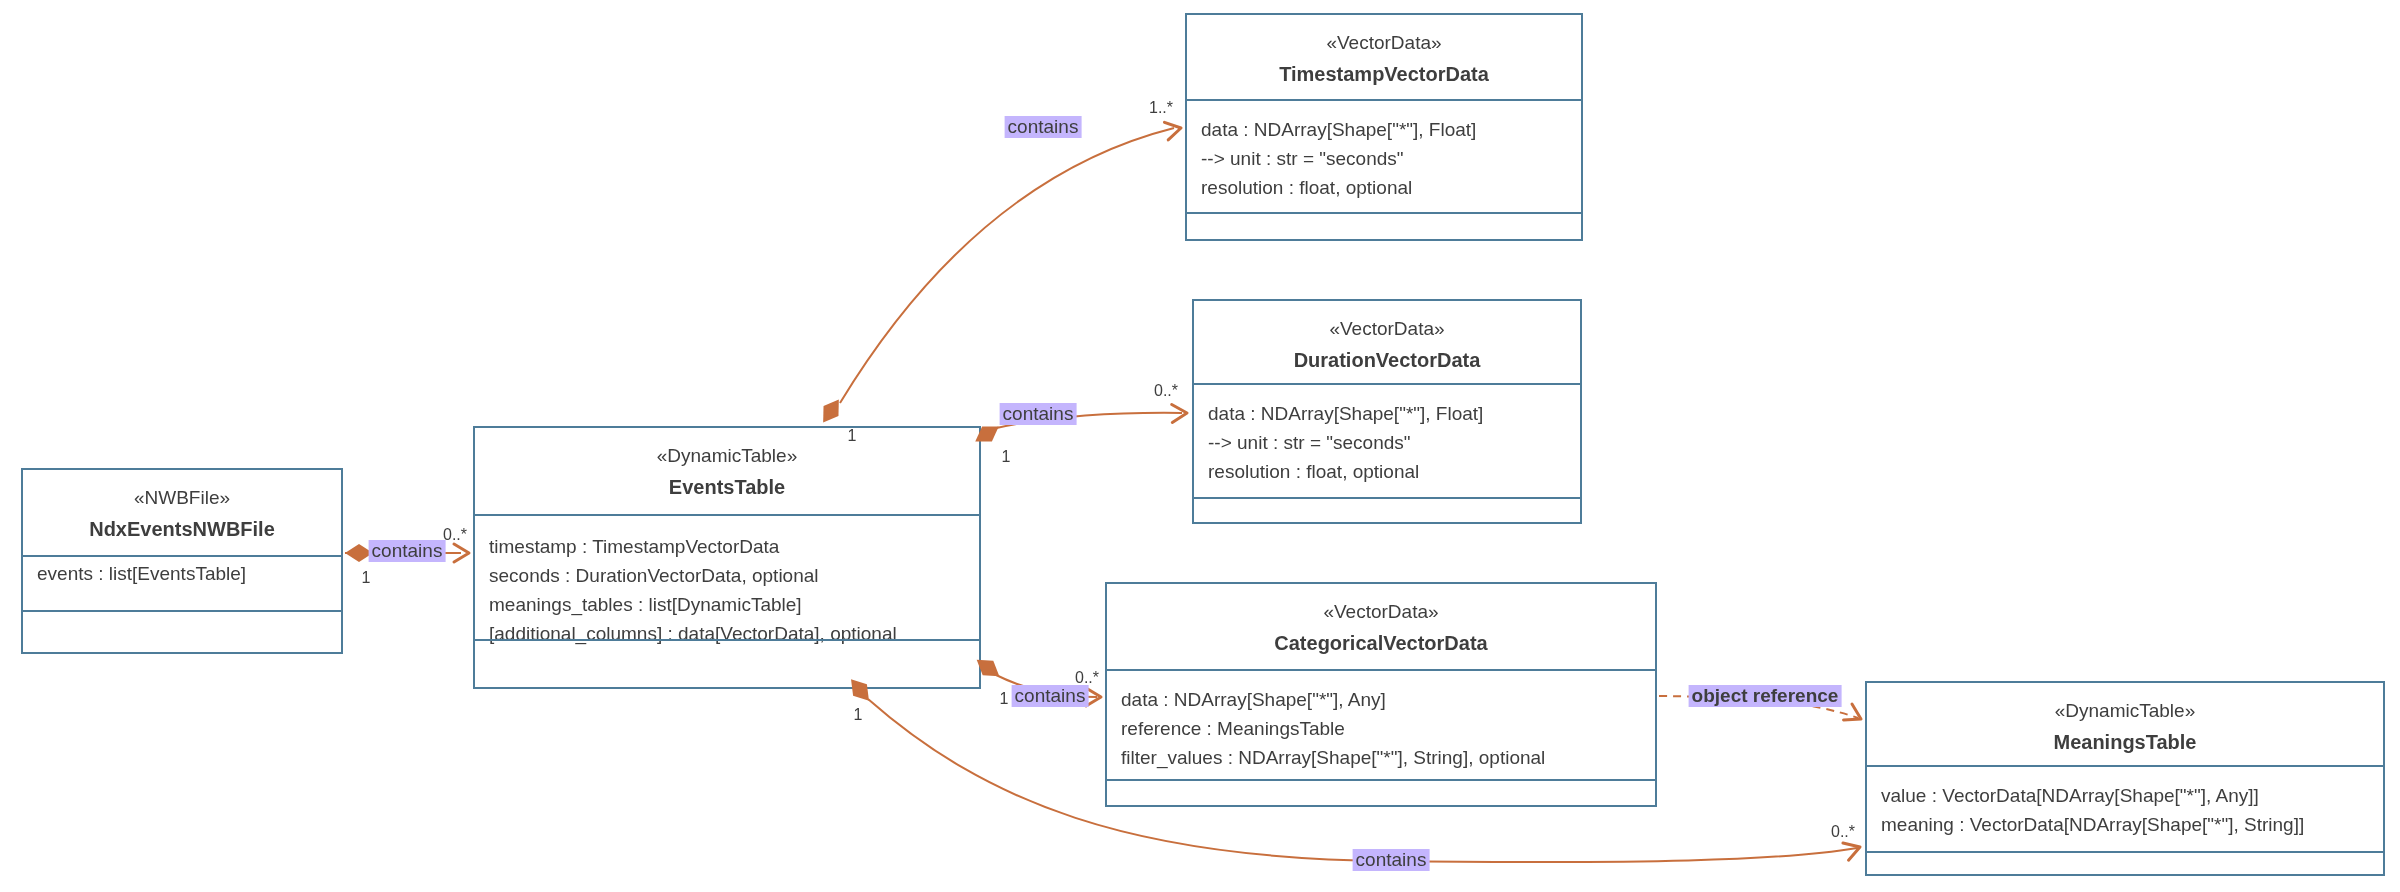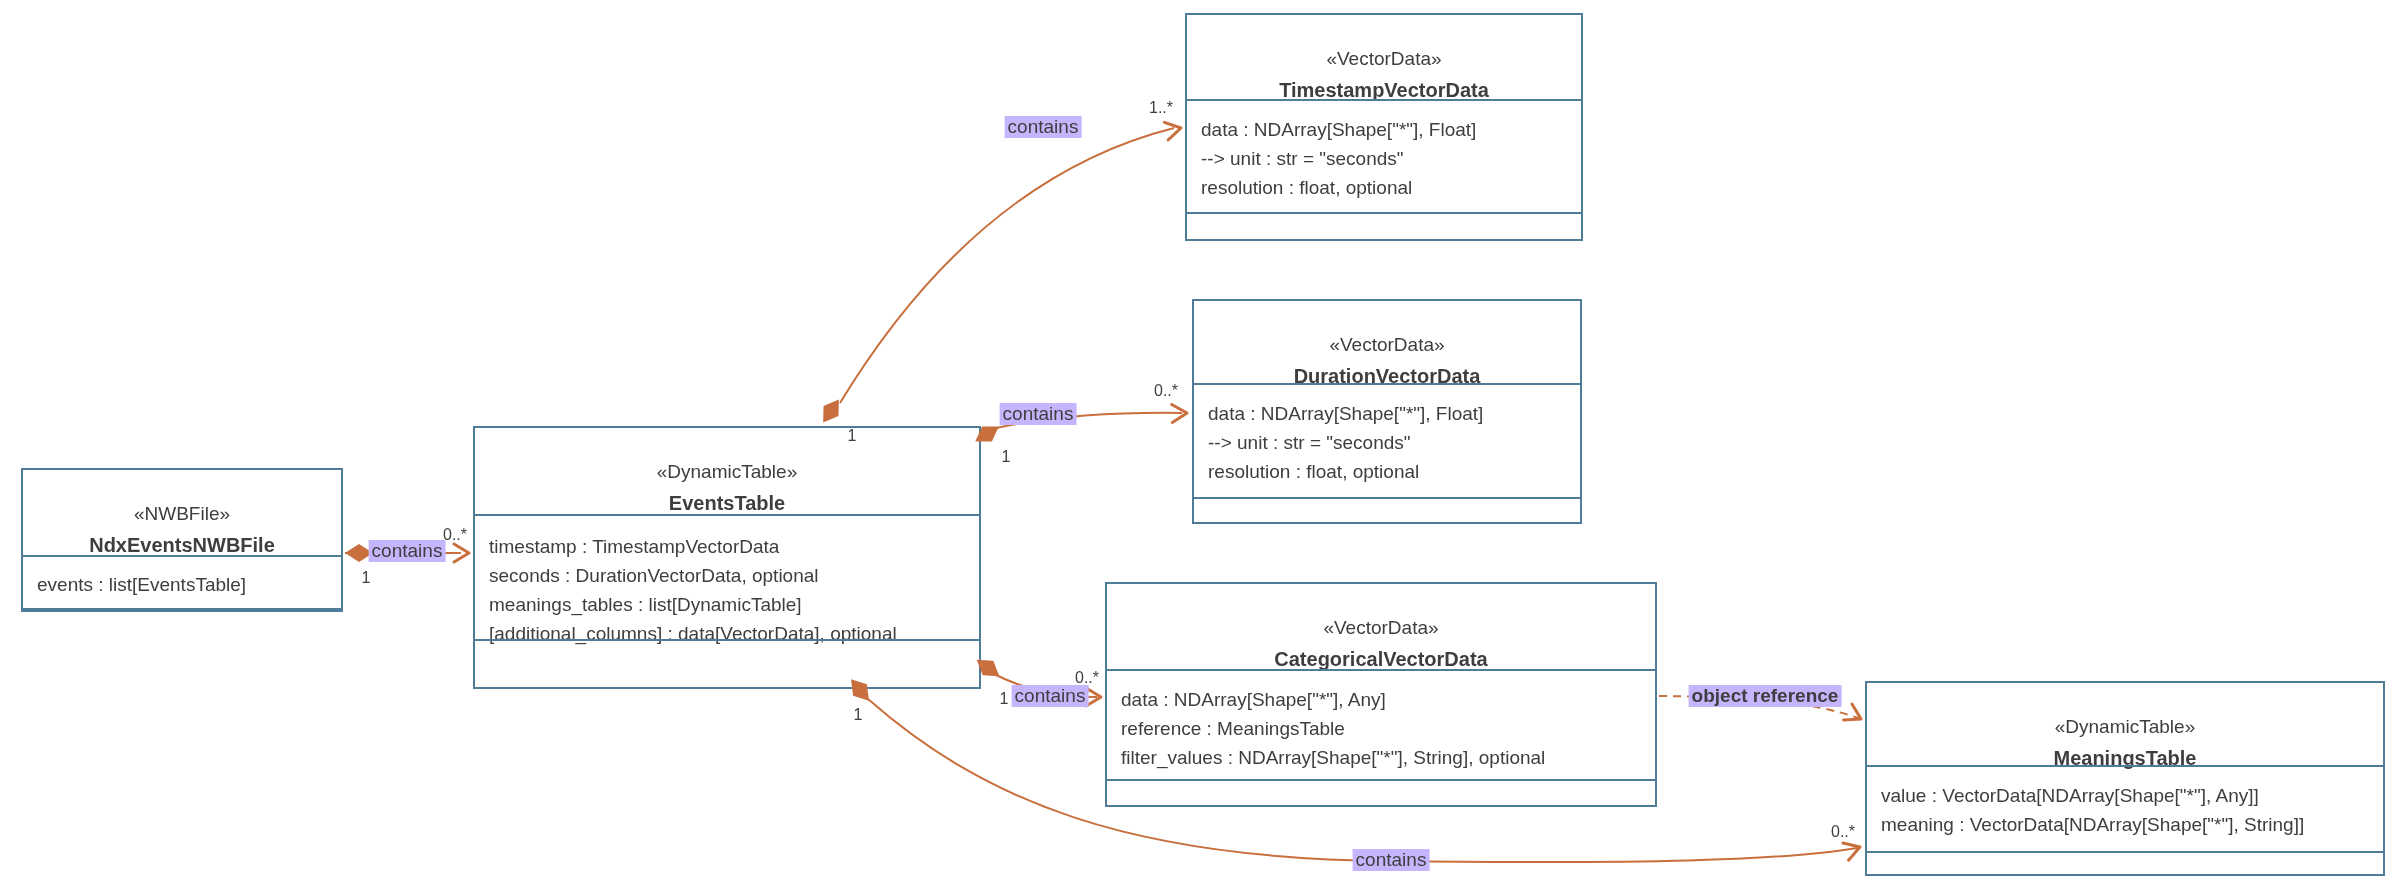--- a/index.html
+++ b/index.html
@@ -9,21 +9,21 @@
   }
   html,body{margin:0;padding:0;background:#ffffff;}
   #canvas{
     position:relative;width:2400px;height:892px;background:#ffffff;overflow:hidden;
     font-family:"Liberation Sans","DejaVu Sans",sans-serif;color:var(--ink);
   }
   .uml-class{
     position:absolute;background:#fff;border:2px solid var(--border);
     box-sizing:border-box;display:flex;flex-direction:column;
   }
-  .uml-header{text-align:center;box-sizing:border-box;padding-top:29px;}
+  .uml-header{text-align:center;box-sizing:border-box;padding-top:13px;}
   .stereotype{font-size:19px;line-height:30px;}
   .classname{font-size:20px;line-height:32px;font-weight:bold;}
   .uml-attrs{
     border-top:2px solid var(--border);box-sizing:border-box;
     padding:14px 8px 0 14px;
   }
   .attr{font-size:19px;line-height:29px;white-space:pre;}
   .uml-footer{border-top:2px solid var(--border);flex:1;}
   #connector-layer{position:absolute;left:0;top:0;pointer-events:none;}
   #connector-layer path.conn{stroke:var(--accent);stroke-width:2;fill:none;}
@@ -76,26 +76,26 @@
     </div>
     <div class="uml-attrs" style="height:125px;padding-top:16px;">
       <div class="attr">timestamp : TimestampVectorData</div>
       <div class="attr">seconds : DurationVectorData, optional</div>
       <div class="attr">meanings_tables : list[DynamicTable]</div>
       <div class="attr">[additional_columns] : data[VectorData], optional</div>
     </div>
     <div class="uml-footer"></div>
   </div>
 
-  <div class="uml-class" style="left:21px;top:468px;width:322px;height:144px;">
+  <div class="uml-class" style="left:21px;top:468px;width:322px;height:186px;">
     <div class="uml-header" style="height:85px;">
       <div class="stereotype">«NWBFile»</div>
       <div class="classname">NdxEventsNWBFile</div>
     </div>
-    <div class="uml-attrs" style="height:55px;padding-top:13px;">
+    <div class="uml-attrs" style="height:55px;padding-top:2px;">
       <div class="attr">events : list[EventsTable]</div>
     </div>
     <div class="uml-footer"></div>
   </div>
 
   <div class="uml-class" style="left:1105px;top:582px;width:552px;height:225px;">
     <div class="uml-header" style="height:85px;">
       <div class="stereotype">«VectorData»</div>
       <div class="classname">CategoricalVectorData</div>
     </div>

